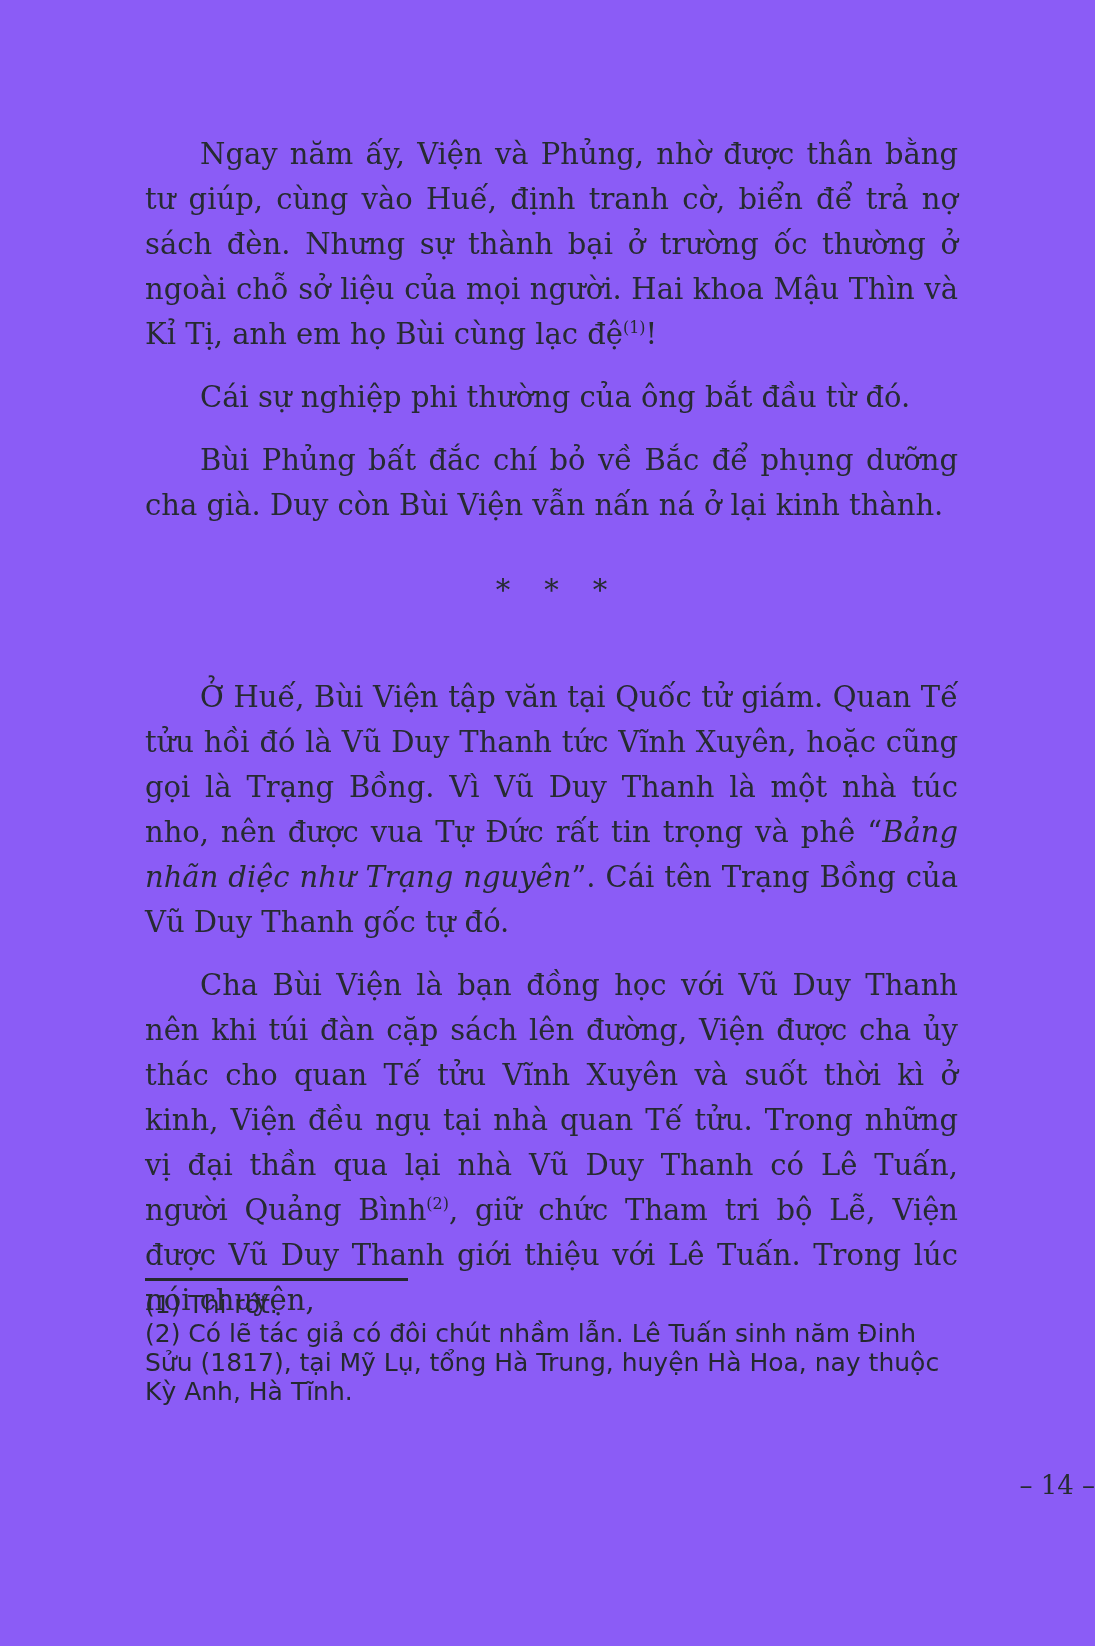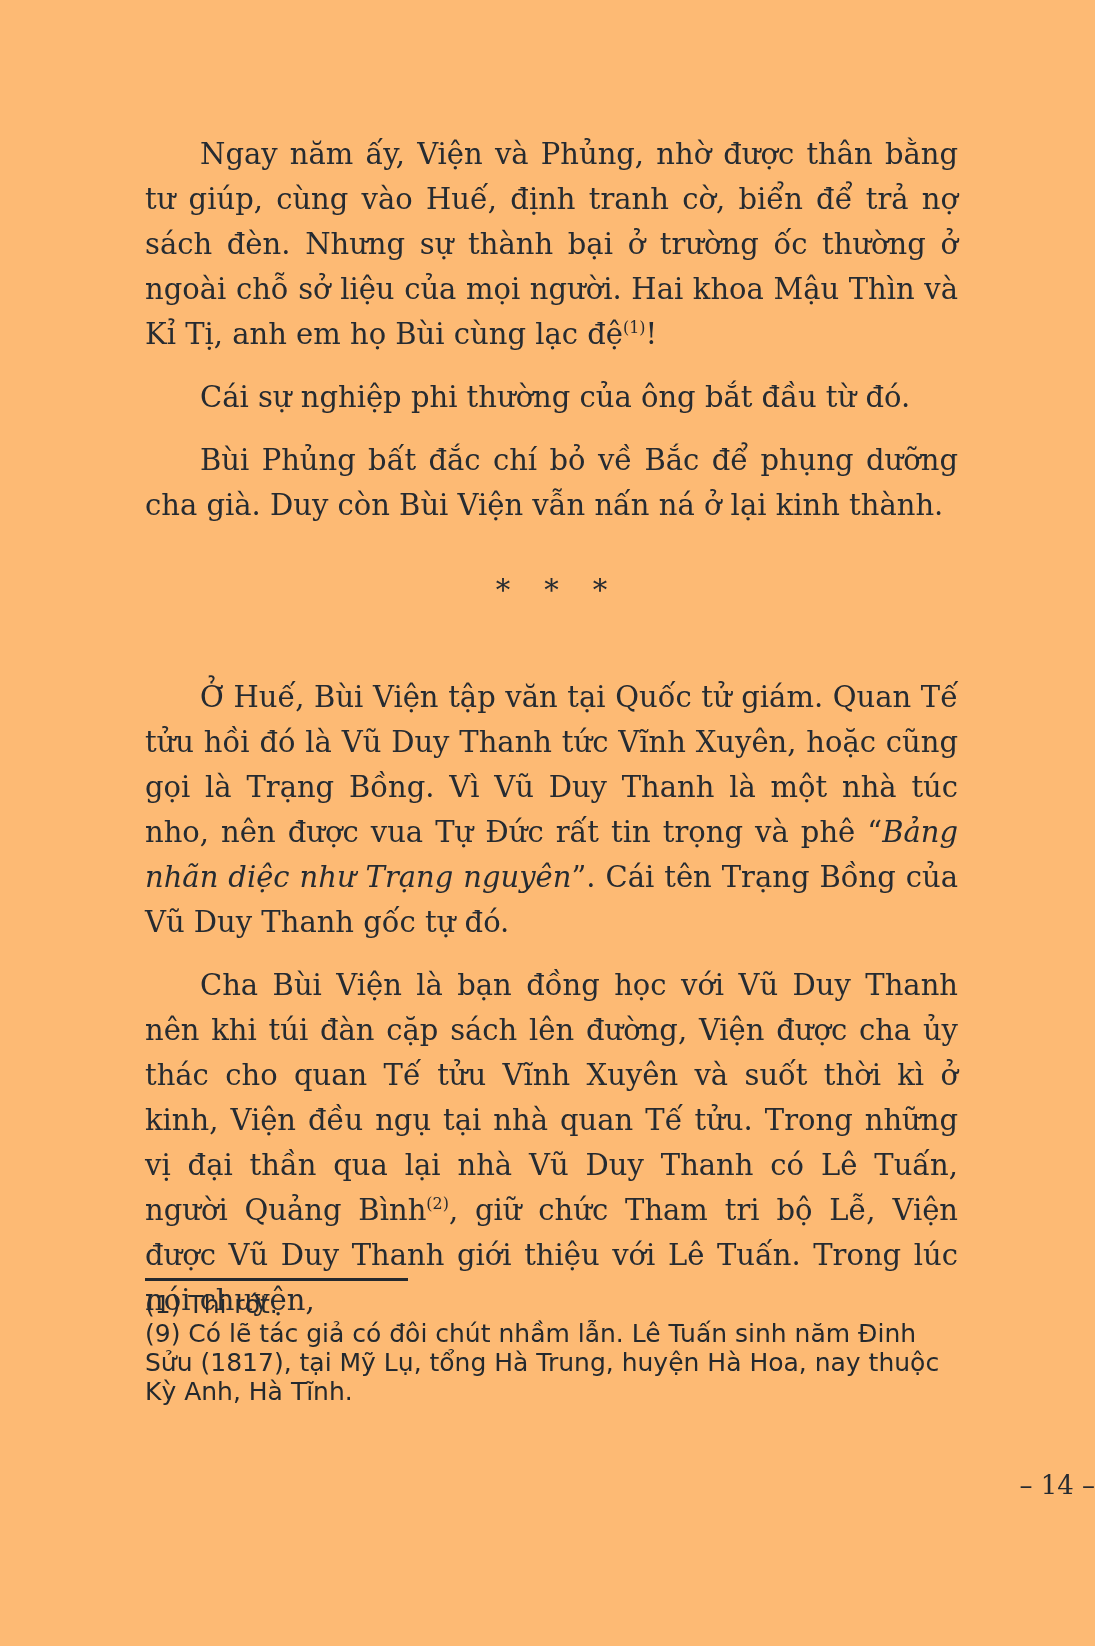--- a/index.html
+++ b/index.html
@@ -4,21 +4,21 @@
 <style>
   html, body {
     margin: 0;
     padding: 0;
     background: #ffffff;
   }
   .page {
     position: relative;
     width: 1095px;
     height: 1646px;
-    background: #fdba74;
+    background: #8b5cf6;
     font-family: "DejaVu Serif", "Liberation Serif", serif;
     color: #262b31;
     overflow: hidden;
   }
   .content {
     position: absolute;
     left: 145px;
     top: 132px;
     width: 813px;
   }
@@ -99,17 +99,17 @@
 
     <p class="body-para"><span>Ở Huế, Bùi Viện tập văn tại Quốc tử giám. Quan Tế tửu hồi đó là Vũ Duy Thanh tức Vĩnh Xuyên, hoặc cũng gọi là Trạng Bồng. Vì Vũ Duy Thanh là một nhà túc nho, nên được vua Tự Đức rất tin trọng và phê “</span><span class="italic">Bảng nhãn diệc như Trạng nguyên</span><span>”. Cái tên Trạng Bồng của Vũ Duy Thanh gốc tự đó.</span></p>
 
     <p class="body-para tight"><span>Cha Bùi Viện là bạn đồng học với Vũ Duy Thanh nên khi túi đàn cặp sách lên đường, Viện được cha ủy thác cho quan Tế tửu Vĩnh Xuyên và suốt thời kì ở kinh, Viện đều ngụ tại nhà quan Tế tửu. Trong những vị đại thần qua lại nhà Vũ Duy Thanh có Lê Tuấn, người Quảng Bình</span><sup class="fnref">(2)</sup><span>, giữ chức Tham tri bộ Lễ, Viện được Vũ Duy Thanh giới thiệu với Lê Tuấn. Trong lúc nói chuyện,</span></p>
 
   </div>
 
   <div class="footnotes">
     <div class="footnote-rule"></div>
     <p>(1) Thi rớt.</p>
-    <p>(9) Có lẽ tác giả có đôi chút nhầm lẫn. Lê Tuấn sinh năm Đinh Sửu (1817), tại Mỹ Lụ, tổng Hà Trung, huyện Hà Hoa, nay thuộc Kỳ Anh, Hà Tĩnh.</p>
+    <p>(2) Có lẽ tác giả có đôi chút nhầm lẫn. Lê Tuấn sinh năm Đinh Sửu (1817), tại Mỹ Lụ, tổng Hà Trung, huyện Hà Hoa, nay thuộc Kỳ Anh, Hà Tĩnh.</p>
   </div>
 
   <div class="page-number">– 14 –</div>
 </div>
 
 </body></html>

